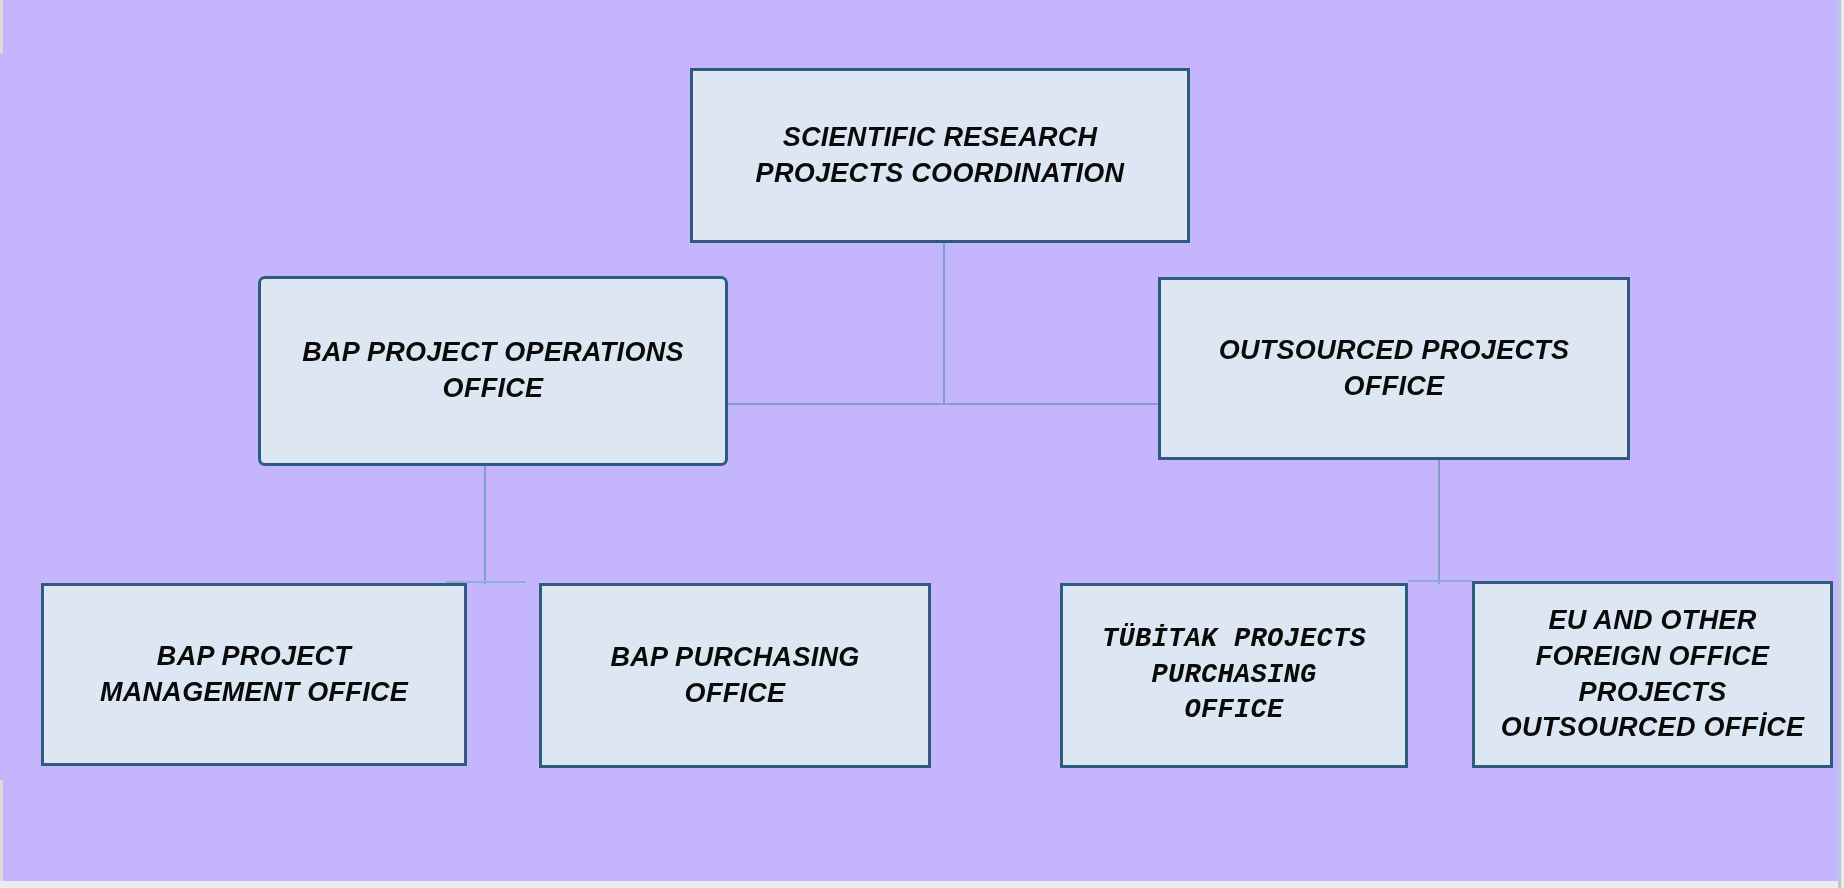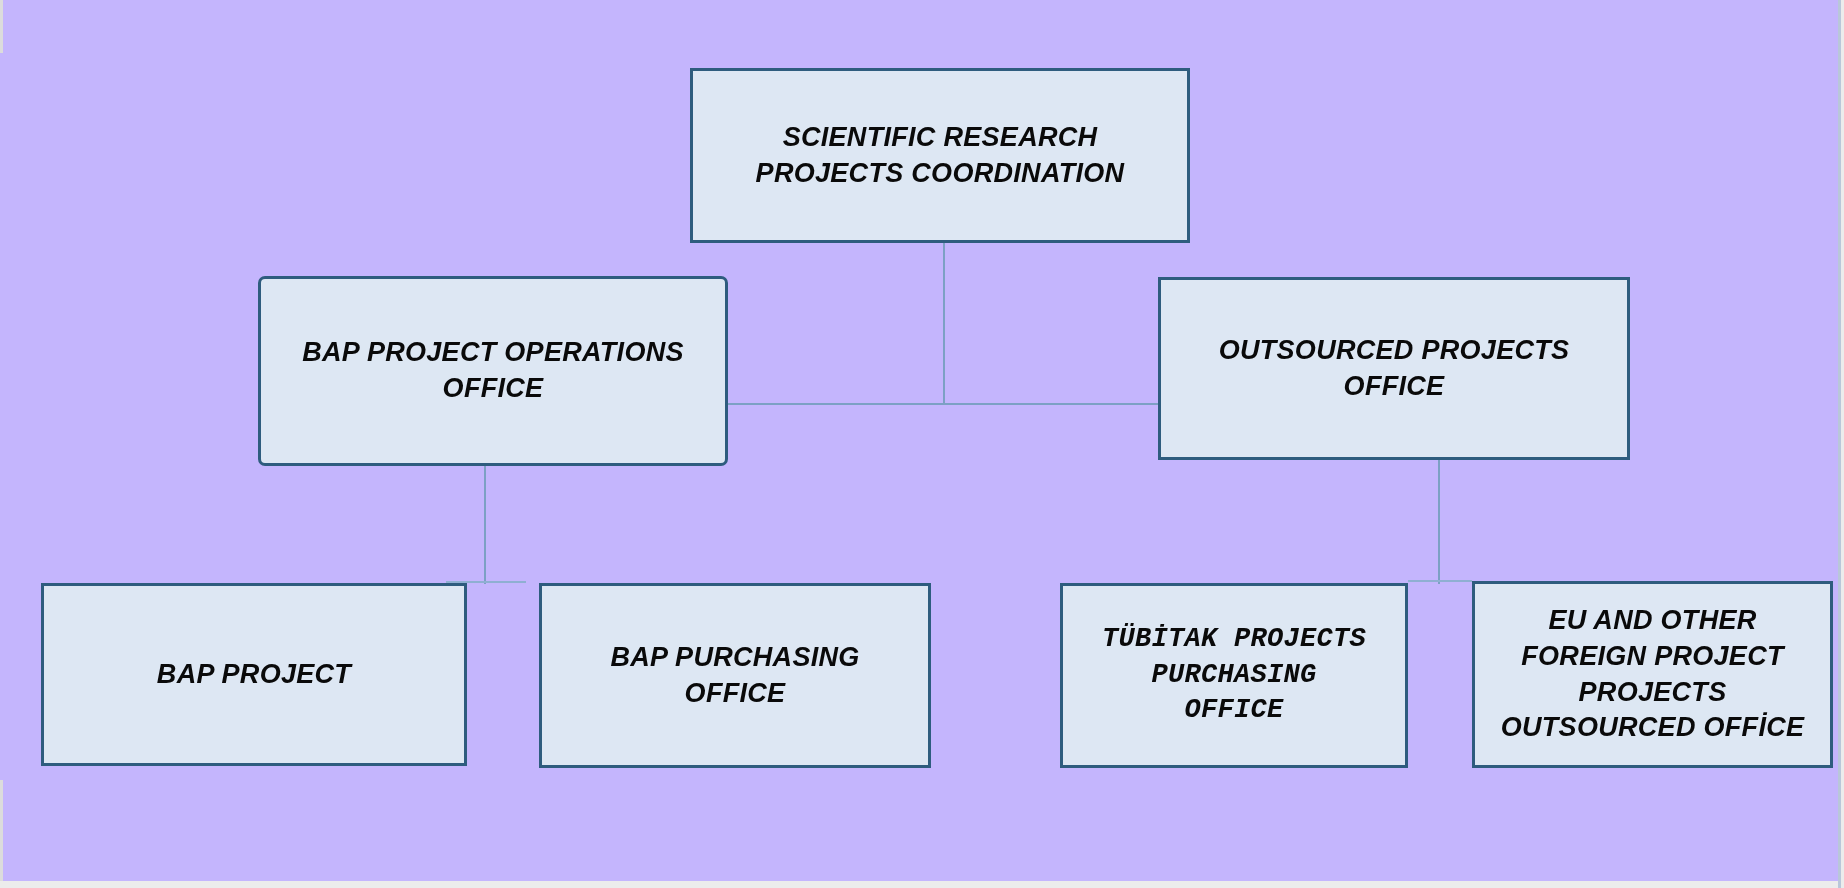--- a/index.html
+++ b/index.html
@@ -66,36 +66,37 @@
     <span class="ln">OFFICE</span>
   </div>
 
   <div class="box" style="left:1158px; top:277px; width:472px; height:183px;">
     <span class="ln">OUTSOURCED PROJECTS</span>
     <span class="ln">OFFICE</span>
   </div>
 
   <div class="box" style="left:20px; top:583px; width:426px; height:183px;margin-left:21px;">
     <span class="ln">BAP PROJECT</span>
+    <span class="ln">MANAGEMENT OFFICE</span>
   </div>
 
   <div class="box" style="left:526px; top:583px; width:392px; height:185px;margin-left:13px;">
     <span class="ln">BAP PURCHASING</span>
     <span class="ln">OFFICE</span>
   </div>
 
   <div class="box" style="left:1060px; top:583px; width:348px; height:185px;font-family:Liberation Mono, monospace;">
     <span class="ln">TÜBİTAK PROJECTS</span>
     <span class="ln">PURCHASING</span>
     <span class="ln">OFFICE</span>
   </div>
 
   <div class="box" style="left:1472px; top:581px; width:361px; height:187px;">
     <span class="ln">EU AND OTHER</span>
-    <span class="ln">FOREIGN PROJECT</span>
+    <span class="ln">FOREIGN OFFICE</span>
     <span class="ln">PROJECTS</span>
     <span class="ln">OUTSOURCED OFFİCE</span>
   </div>
 
   <div class="edge" style="left:0; top:0; width:3px; height:53px; background:var(--edge-grey,#dcdcdc);"></div>
   <div class="edge" style="left:0; top:780px; width:3px; height:108px; background:var(--edge-grey,#dcdcdc);"></div>
   <div class="edge" style="left:0; top:881px; width:1844px; height:7px; background:var(--margin-grey,#ececec);"></div>
   <div class="edge" style="left:1838px; top:0; width:3px; height:888px; background:var(--right-edge-blue,#b9c7da);"></div>
   <div class="edge" style="left:1841px; top:0; width:3px; height:888px; background:var(--margin-grey,#ececec);"></div>
 

